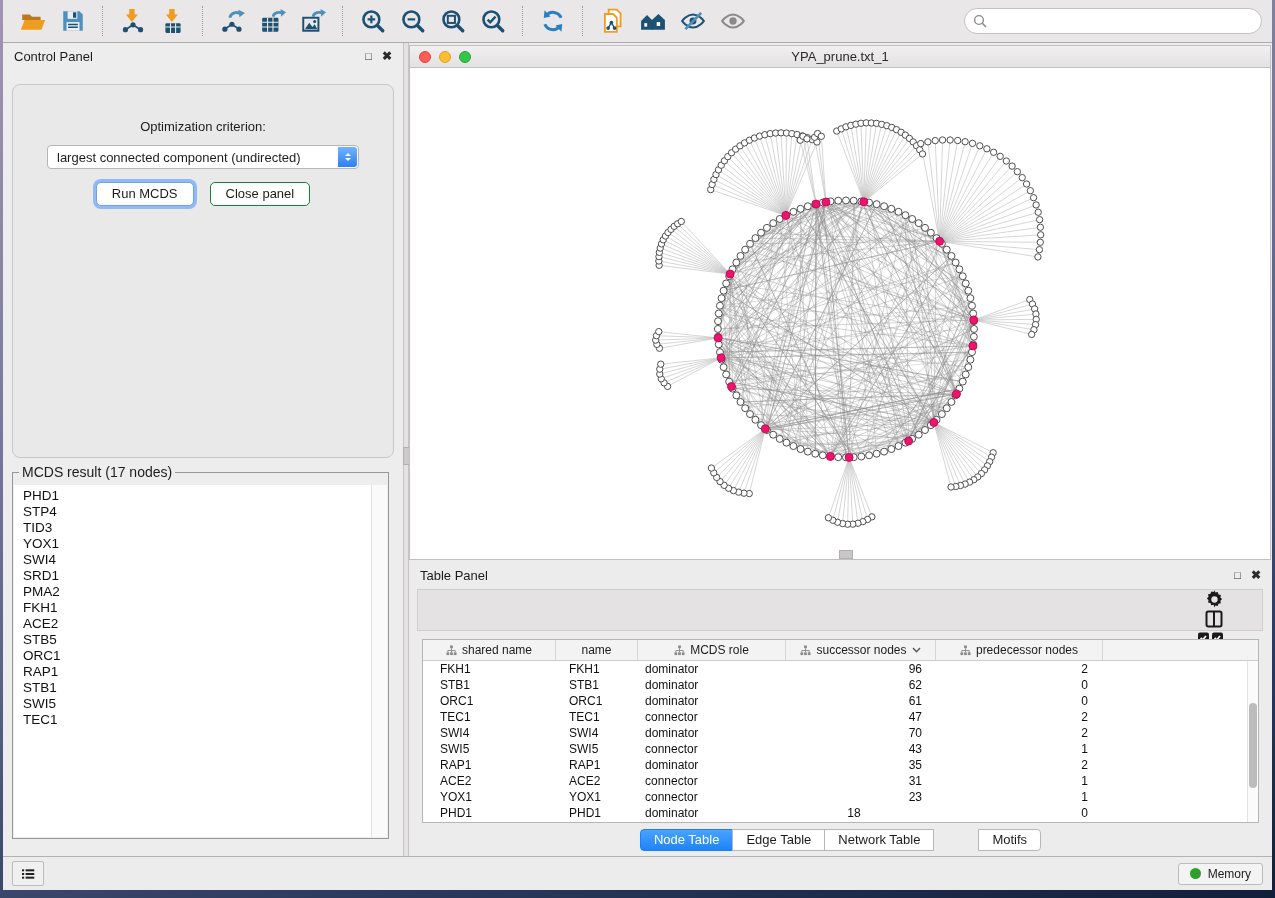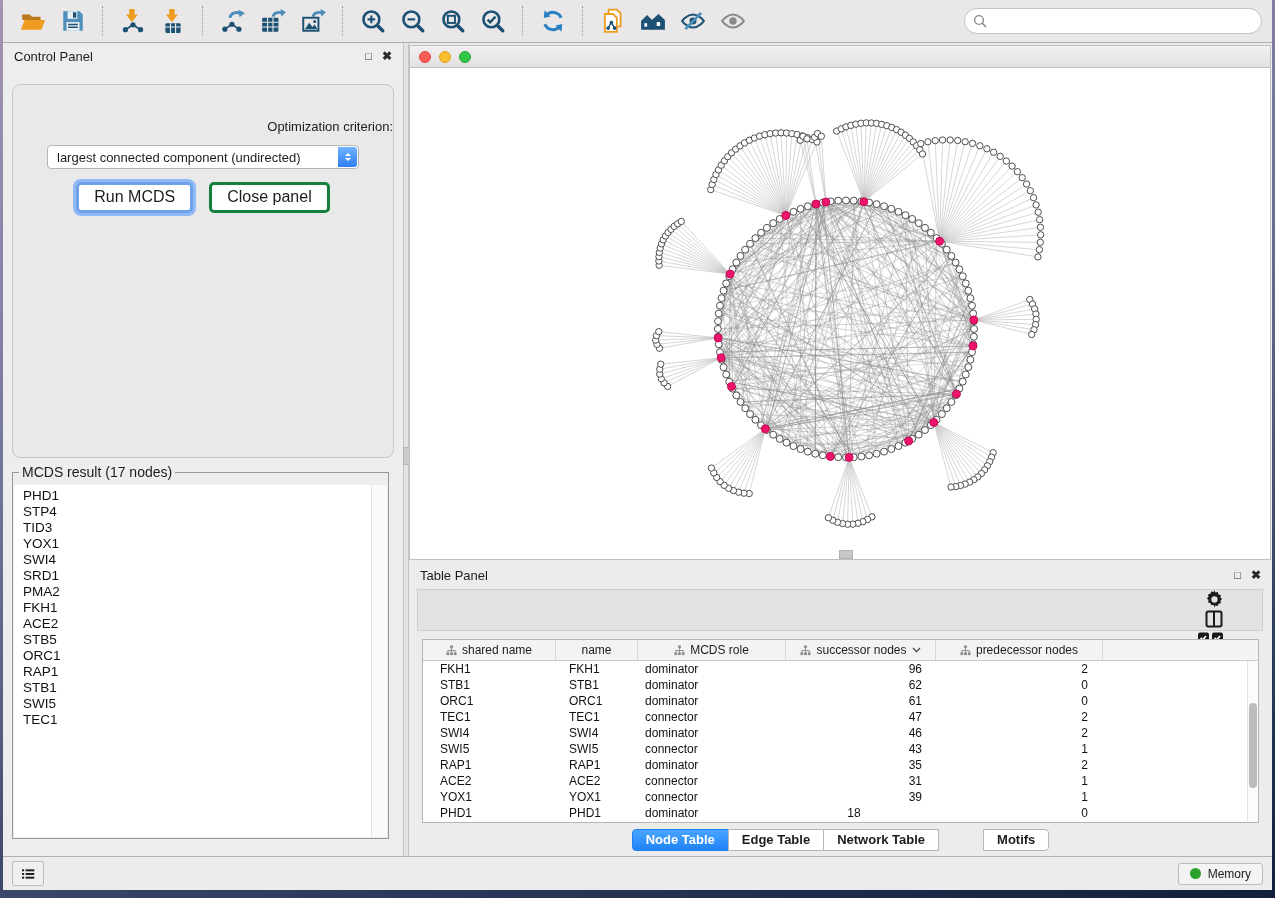--- a/index.html
+++ b/index.html
@@ -27,30 +27,30 @@
   .win-btns .wb{cursor:default;line-height:1;}
   .wb.float{font-size:11px;}
   .wb.close{font-weight:bold;}
   .seg-tabs{position:absolute;top:30px;left:0;width:100%;display:flex;justify-content:center;z-index:3;}
   .seg{background:#fff;border:1px solid #b4b4b4;padding:3px 13px 4px;font-size:13px;color:#1c1c1c;margin-left:-1px;cursor:default;}
   .seg:first-child{border-radius:5px 0 0 5px;margin-left:0;}
   .seg:last-child{border-radius:0 5px 5px 0;}
   .seg.active{background:linear-gradient(#49a4ff,#1e83f7);border-color:#1e7ff2;color:#fff;}
   .mcds-panel{position:absolute;top:41px;left:9px;right:9px;height:374px;background:#e9e9e9;
               border:1px solid #c7c7c7;border-radius:8px;box-sizing:border-box;}
-  .crit-label{text-align:right;font-size:13px;color:#1c1c1c;margin-top:34px;}
+  .crit-label{text-align:center;font-size:13px;color:#1c1c1c;margin-top:34px;}
   .select{margin:11px auto 0;width:312px;height:24px;background:#fff;border:1px solid #b5b5b5;border-radius:4px;
           display:flex;align-items:center;font-size:13px;color:#1c1c1c;padding-left:9px;position:relative;box-sizing:border-box;cursor:default;}
   .stepper{position:absolute;right:1px;top:1px;bottom:1px;width:19px;background:linear-gradient(#71b3fd,#2e7ef7);
            border-radius:0 3px 3px 0;display:flex;flex-direction:column;align-items:center;justify-content:center;}
   .stepper i{display:block;width:0;height:0;border:3.5px solid transparent;}
   .stepper .up{border-bottom-color:#fff;margin-bottom:1px;border-top-width:0;}
   .stepper .dn{border-top-color:#fff;margin-top:1px;border-bottom-width:0;}
   .btn-row{display:flex;justify-content:center;gap:16px;margin-top:13px;}
-  .mac-btn{background:#fff;border:3px solid #15803d;border-radius:5px;padding:3px 15px 4px;font-size:16px;
+  .mac-btn{background:#fff;border:1px solid #15803d;border-radius:5px;padding:3px 15px 4px;font-size:13px;
            color:#1c1c1c;font-family:"Liberation Sans",sans-serif;cursor:default;}
   .mac-btn.focused{box-shadow:0 0 0 3px rgba(97,161,255,.65);border-color:#6fa3e8;}
   .result-box{position:absolute;left:9px;right:14px;top:421px;bottom:17px;border:1px solid #979797;
               margin:0;padding:0;background:#ededed;}
   .result-box legend{font-size:14px;color:#1c1c1c;margin-left:6px;padding:0 3px;}
   .result-list{position:absolute;left:1px;right:16px;top:5px;bottom:1px;background:#fff;
                padding:3px 0 0 9px;font-size:13.5px;line-height:16px;color:#111;overflow:hidden;}
   .result-scroll{position:absolute;right:1px;top:5px;bottom:1px;width:15px;background:#fafafa;border-left:1px solid #e2e2e2;}
 
   
@@ -83,21 +83,21 @@
   .table-wrap{position:absolute;top:77px;left:13px;right:13px;bottom:33px;background:#fff;border:1px solid #b7b5b5;box-sizing:border-box;}
   .t-head{display:flex;height:21px;background:#f4f3f3;border-bottom:1px solid #cfcccc;box-sizing:border-box;}
   .th{display:flex;align-items:center;justify-content:center;gap:5px;border-right:1px solid #d8d5d5;
       font-size:12px;color:#1c1c1c;box-sizing:border-box;}
   .th .hicon{display:flex;}
   .t-body{position:absolute;top:21px;left:0;right:11px;bottom:0;overflow:hidden;}
   .tr{display:flex;height:16px;align-items:center;font-size:12px;color:#111;}
   .td{box-sizing:border-box;white-space:nowrap;overflow:hidden;}
   .t-scroll{position:absolute;top:21px;right:0;bottom:0;width:11px;background:#fbfbfb;border-left:1px solid #e3e3e3;box-sizing:border-box;}
   .t-thumb{position:absolute;top:42px;left:1px;right:1px;height:85px;background:#bcbcbc;border-radius:5px;}
-  .table-tabs{position:absolute;bottom:5px;left:0;width:100%;display:flex;justify-content:center;font-weight:bold;}
+  .table-tabs{position:absolute;bottom:5px;left:0;width:100%;display:flex;justify-content:center;}
   .ttab{background:#fff;border:1px solid #b7b7b7;padding:2px 13px 3px;font-size:13px;color:#1c1c1c;margin-left:-1px;cursor:default;}
   .ttab:first-child{border-radius:4px 0 0 4px;margin-left:0;}
   .ttab:last-child{border-radius:0 4px 4px 0;margin-left:44px;}
   .ttab.active{background:linear-gradient(#49a4ff,#1e83f7);border-color:#1e7ff2;color:#fff;}
 
   
   .status-bar{position:absolute;left:0;right:0;bottom:0;height:34px;background:#ececec;border-top:1px solid #b3b1b1;
               display:flex;align-items:center;padding:0 9px;box-sizing:border-box;}
   .status-left-btn{width:30px;height:23px;background:#f1f0f0;border:1px solid #bdbbbb;border-radius:2px;
                    display:flex;align-items:center;justify-content:center;cursor:default;}
@@ -308,20 +308,21 @@
   <div class="v-splitter">
     <span class="v-grip"></span>
   </div>
 
   <div class="right-area">
     <div class="net-window">
       <div class="net-titlebar">
         <span class="tl red"></span>
         <span class="tl yellow"></span>
         <span class="tl green"></span>
+        <span class="net-title">YPA_prune.txt_1</span>
       </div>
       <div class="net-canvas">
         <svg viewBox="0 0 866 493" preserveAspectRatio="none">
             <line x1="378.4" y1="148.1" x2="559.6" y2="307.7" stroke="#8c8c8c" stroke-opacity="0.5" stroke-width="0.75"></line>
             <line x1="378.4" y1="148.1" x2="565.9" y2="238.7" stroke="#8c8c8c" stroke-opacity="0.5" stroke-width="0.75"></line>
             <line x1="378.4" y1="148.1" x2="393.3" y2="141.4" stroke="#8c8c8c" stroke-opacity="0.5" stroke-width="0.75"></line>
             <line x1="378.4" y1="148.1" x2="310.9" y2="246.5" stroke="#8c8c8c" stroke-opacity="0.5" stroke-width="0.75"></line>
             <line x1="378.4" y1="148.1" x2="332.8" y2="335.3" stroke="#8c8c8c" stroke-opacity="0.5" stroke-width="0.75"></line>
             <line x1="378.4" y1="148.1" x2="313.7" y2="292.9" stroke="#8c8c8c" stroke-opacity="0.5" stroke-width="0.75"></line>
             <line x1="378.4" y1="148.1" x2="454.5" y2="390.1" stroke="#8c8c8c" stroke-opacity="0.5" stroke-width="0.75"></line>
@@ -1282,21 +1283,21 @@
               <div class="td" style="width: 133px; padding-left: 17px;">TEC1</div>
               <div class="td" style="width: 82px; padding-left: 13px;">TEC1</div>
               <div class="td" style="width: 148px; padding-left: 7px;">connector</div>
               <div class="td" style="width: 150px; padding-right: 14px; text-align: right;">47</div>
               <div class="td" style="width: 167px; padding-right: 15px; text-align: right;">2</div>
             </div>
             <div class="tr">
               <div class="td" style="width: 133px; padding-left: 17px;">SWI4</div>
               <div class="td" style="width: 82px; padding-left: 13px;">SWI4</div>
               <div class="td" style="width: 148px; padding-left: 7px;">dominator</div>
-              <div class="td" style="width: 150px; padding-right: 14px; text-align: right;">46</div>
+              <div class="td" style="width: 150px; padding-right: 14px; text-align: right;">70</div>
               <div class="td" style="width: 167px; padding-right: 15px; text-align: right;">2</div>
             </div>
             <div class="tr">
               <div class="td" style="width: 133px; padding-left: 17px;">SWI5</div>
               <div class="td" style="width: 82px; padding-left: 13px;">SWI5</div>
               <div class="td" style="width: 148px; padding-left: 7px;">connector</div>
               <div class="td" style="width: 150px; padding-right: 14px; text-align: right;">43</div>
               <div class="td" style="width: 167px; padding-right: 15px; text-align: right;">1</div>
             </div>
             <div class="tr">
@@ -1310,21 +1311,21 @@
               <div class="td" style="width: 133px; padding-left: 17px;">ACE2</div>
               <div class="td" style="width: 82px; padding-left: 13px;">ACE2</div>
               <div class="td" style="width: 148px; padding-left: 7px;">connector</div>
               <div class="td" style="width: 150px; padding-right: 14px; text-align: right;">31</div>
               <div class="td" style="width: 167px; padding-right: 15px; text-align: right;">1</div>
             </div>
             <div class="tr">
               <div class="td" style="width: 133px; padding-left: 17px;">YOX1</div>
               <div class="td" style="width: 82px; padding-left: 13px;">YOX1</div>
               <div class="td" style="width: 148px; padding-left: 7px;">connector</div>
-              <div class="td" style="width: 150px; padding-right: 14px; text-align: right;">39</div>
+              <div class="td" style="width: 150px; padding-right: 14px; text-align: right;">23</div>
               <div class="td" style="width: 167px; padding-right: 15px; text-align: right;">1</div>
             </div>
             <div class="tr">
               <div class="td" style="width: 133px; padding-left: 17px;">PHD1</div>
               <div class="td" style="width: 82px; padding-left: 13px;">PHD1</div>
               <div class="td" style="width: 148px; padding-left: 7px;">dominator</div>
               <div class="td" style="width: 150px; padding-right: 14px; text-align: center;">18</div>
               <div class="td" style="width: 167px; padding-right: 15px; text-align: right;">0</div>
             </div>
           </div>

